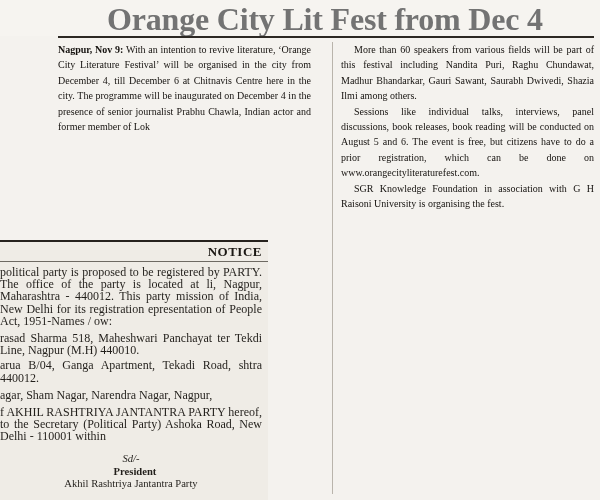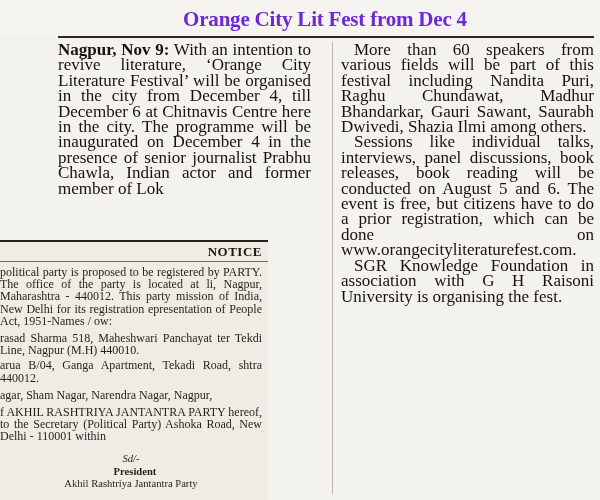--- a/index.html
+++ b/index.html
@@ -25,24 +25,24 @@
     position: absolute;
     left: 0;
     top: 0;
     width: 600px;
     padding: 4px 0 2px 0;
     background: #f6f4f0;
   }
   .headline {
     font-family: "Liberation Serif", serif;
     font-weight: bold;
-    font-size: 21px;
+    font-size: 32px;
     line-height: 30px;
     text-align: center;
-    color: #6d28d9;
+    color: #737373;
     letter-spacing: -0.2px;
     padding-left: 56px;
     padding-right: 6px;
   }
   .rule-top {
     position: absolute;
     left: 58px;
     top: 36px;
     width: 536px;
     height: 2px;
@@ -53,21 +53,21 @@
     position: absolute;
     left: 58px;
     top: 42px;
     width: 536px;
     height: 455px;
   }
   .col {
     position: absolute;
     top: 0;
     width: 253px;
-    font-size: 17px;
+    font-size: 10px;
     line-height: 15.4px;
     text-align: justify;
     color: #15120f;
     font-family: "Liberation Serif", serif;
   }
   .col.left { left: 0; }
   .col.right { left: 283px; }
   .col p {
     margin: 0 0 0 0;
     text-indent: 13px;

